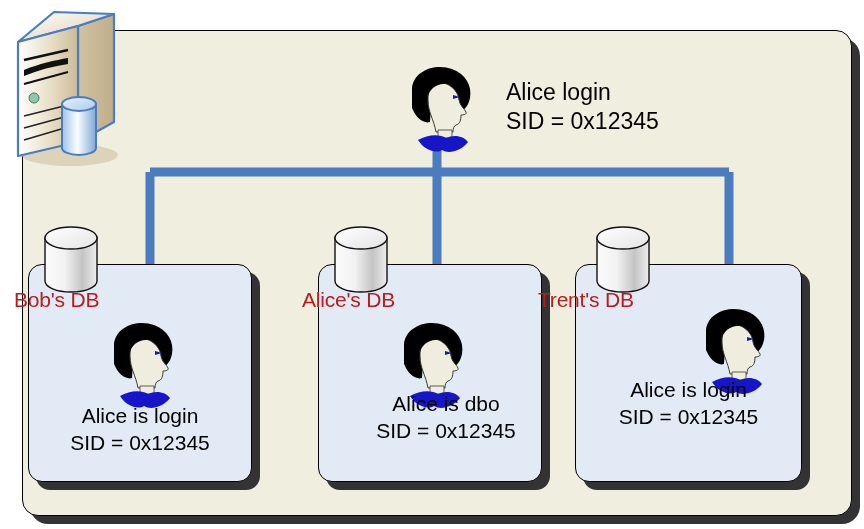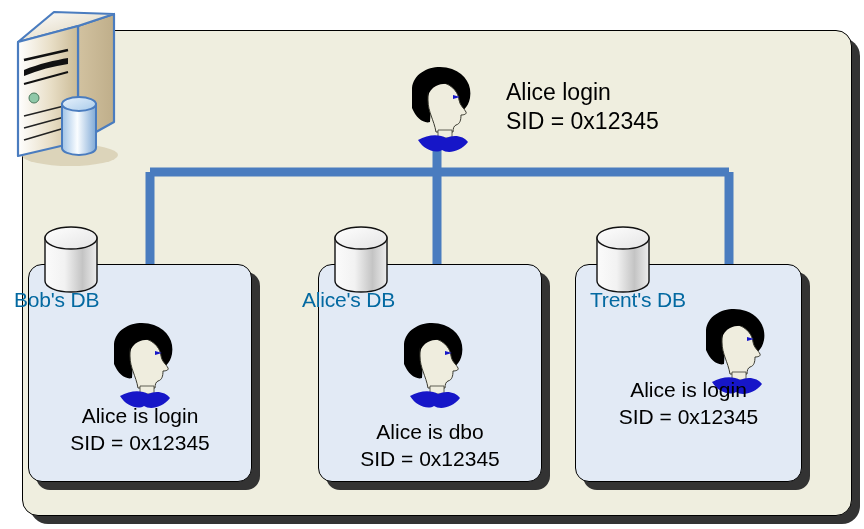--- a/index.html
+++ b/index.html
@@ -21,21 +21,21 @@
 
   
   .dbbox-shadow{position:absolute;background:#333333;border-radius:14px;}
   .dbbox{position:absolute;background:#E2EAF5;border:1px solid #000000;
       border-radius:14px;box-sizing:border-box;}
 
   
   .cyl{position:absolute;width:62px;height:72px;}
 
   
-  .dblabel{position:absolute;font-size:21px;color:#0369a1;white-space:nowrap;
+  .dblabel{position:absolute;font-size:21px;color:#b91c1c;white-space:nowrap;
       letter-spacing:-0.2px;}
 
   
   .person{position:absolute;}
 
   
   .toptext{position:absolute;font-size:23px;color:#000;line-height:29px;white-space:nowrap;}
   .boxtext{position:absolute;text-align:center;font-size:21px;color:#000;
       line-height:27px;white-space:nowrap;}
   .ln{display:block;}
@@ -200,21 +200,21 @@
   <div class="person" style="left:390px;top:318px;width:84px;height:92px;">
     <svg width="84" height="92" viewBox="0 0 84 92">
       <path d="M14,26 C16,8 38,1 54,7 C68,12 74,24 72,36 C70,46 64,50 60,50 L58,34 C54,24 44,20 34,24 L32,60 C26,62 18,56 14,46 Z" fill="#000000"></path>
       <path d="M33,20 C50,18 60,28 61,38 C62,44 66,46 68,50 C69,52 66,53 63,53 C63,58 62,62 58,63 C56,64 55,66 55,70 L38,70 C36,58 30,50 30,38 C30,30 31,23 33,20 Z" fill="#EFEDDE" stroke="#3A3A30" stroke-width="1"></path>
       <path d="M30,20 C40,14 54,16 60,26 C56,22 46,20 38,24 C34,26 31,30 30,34 Z" fill="#000000"></path>
       <polygon points="55,33 62,35 55,37" fill="#1616C8"></polygon>
       <path d="M40,68 L54,68 L54,76 L40,76 Z" fill="#EFEDDE" stroke="#3A3A30" stroke-width="0.8"></path>
       <path d="M20,78 C30,72 42,72 48,76 C56,72 66,74 70,80 C62,90 50,92 44,88 C38,92 26,88 20,78 Z" fill="#1616C8"></path>
     </svg>
   </div>
-  <div class="boxtext" style="left:318px;top:390px;width:224px;margin-top:28px;">
+  <div class="boxtext" style="left:334px;top:390px;width:224px;">
     <span class="ln">Alice is dbo</span>
     <span class="ln">SID = 0x12345</span>
   </div>
 
   <div class="dbbox-shadow" style="left:583px;top:272px;width:227px;height:218px;"></div>
   <div class="dbbox" style="left:575px;top:264px;width:227px;height:218px;"></div>
   <div class="cyl" style="left:592px;top:225px;">
     <svg width="62" height="72" viewBox="0 0 62 72">
       <defs>
           <linearGradient id="cg3" x1="0" y1="0" x2="1" y2="0">
@@ -225,21 +225,21 @@
       </linearGradient>
       <linearGradient id="cgt3" x1="0" y1="0" x2="1" y2="1">
         <stop offset="0%" stop-color="#FFFFFF"></stop>
             <stop offset="100%" stop-color="#E4E4E4"></stop>
       </linearGradient>
         </defs>
       <path d="M5,13 L5,56 A26,11 0 0 0 57,56 L57,13 Z" fill="url(#cg3)" stroke="#111" stroke-width="1.4"></path>
       <ellipse cx="31" cy="13" rx="26" ry="11" fill="url(#cgt3)" stroke="#111" stroke-width="1.4"></ellipse>
     </svg>
   </div>
-  <div class="dblabel" style="left:590px;top:288px;">Trent's DB</div>
+  <div class="dblabel" style="left:538px;top:288px;">Trent's DB</div>
   <div class="person" style="left:692px;top:304px;width:84px;height:92px;">
     <svg width="84" height="92" viewBox="0 0 84 92">
       <path d="M14,26 C16,8 38,1 54,7 C68,12 74,24 72,36 C70,46 64,50 60,50 L58,34 C54,24 44,20 34,24 L32,60 C26,62 18,56 14,46 Z" fill="#000000"></path>
       <path d="M33,20 C50,18 60,28 61,38 C62,44 66,46 68,50 C69,52 66,53 63,53 C63,58 62,62 58,63 C56,64 55,66 55,70 L38,70 C36,58 30,50 30,38 C30,30 31,23 33,20 Z" fill="#EFEDDE" stroke="#3A3A30" stroke-width="1"></path>
       <path d="M30,20 C40,14 54,16 60,26 C56,22 46,20 38,24 C34,26 31,30 30,34 Z" fill="#000000"></path>
       <polygon points="55,33 62,35 55,37" fill="#1616C8"></polygon>
       <path d="M40,68 L54,68 L54,76 L40,76 Z" fill="#EFEDDE" stroke="#3A3A30" stroke-width="0.8"></path>
       <path d="M20,78 C30,72 42,72 48,76 C56,72 66,74 70,80 C62,90 50,92 44,88 C38,92 26,88 20,78 Z" fill="#1616C8"></path>
     </svg>
   </div>

